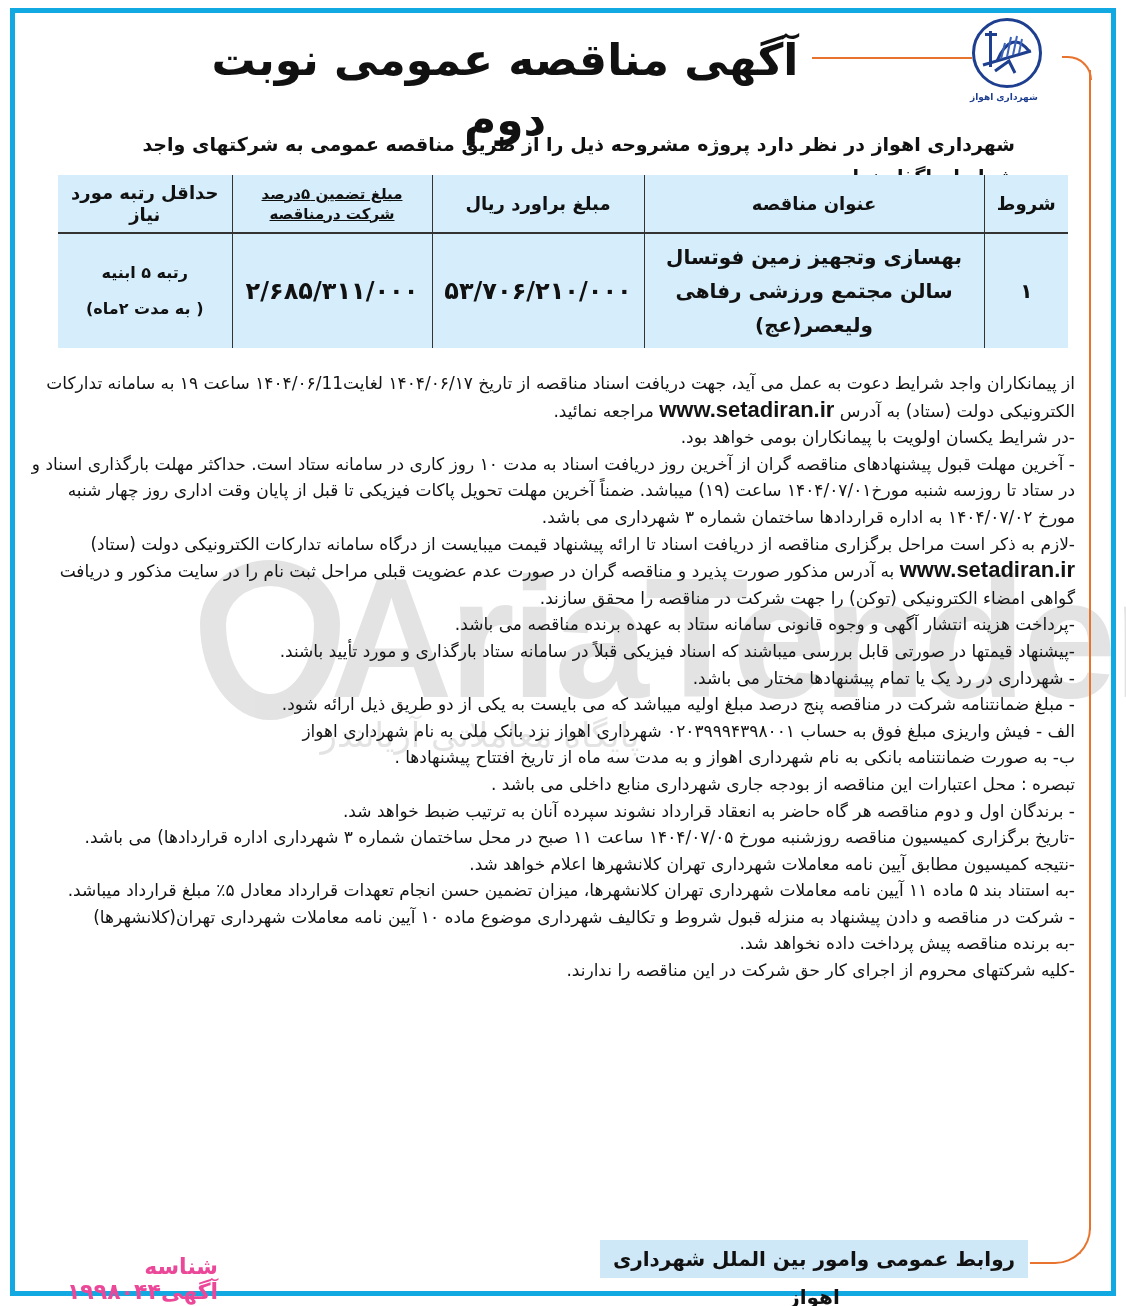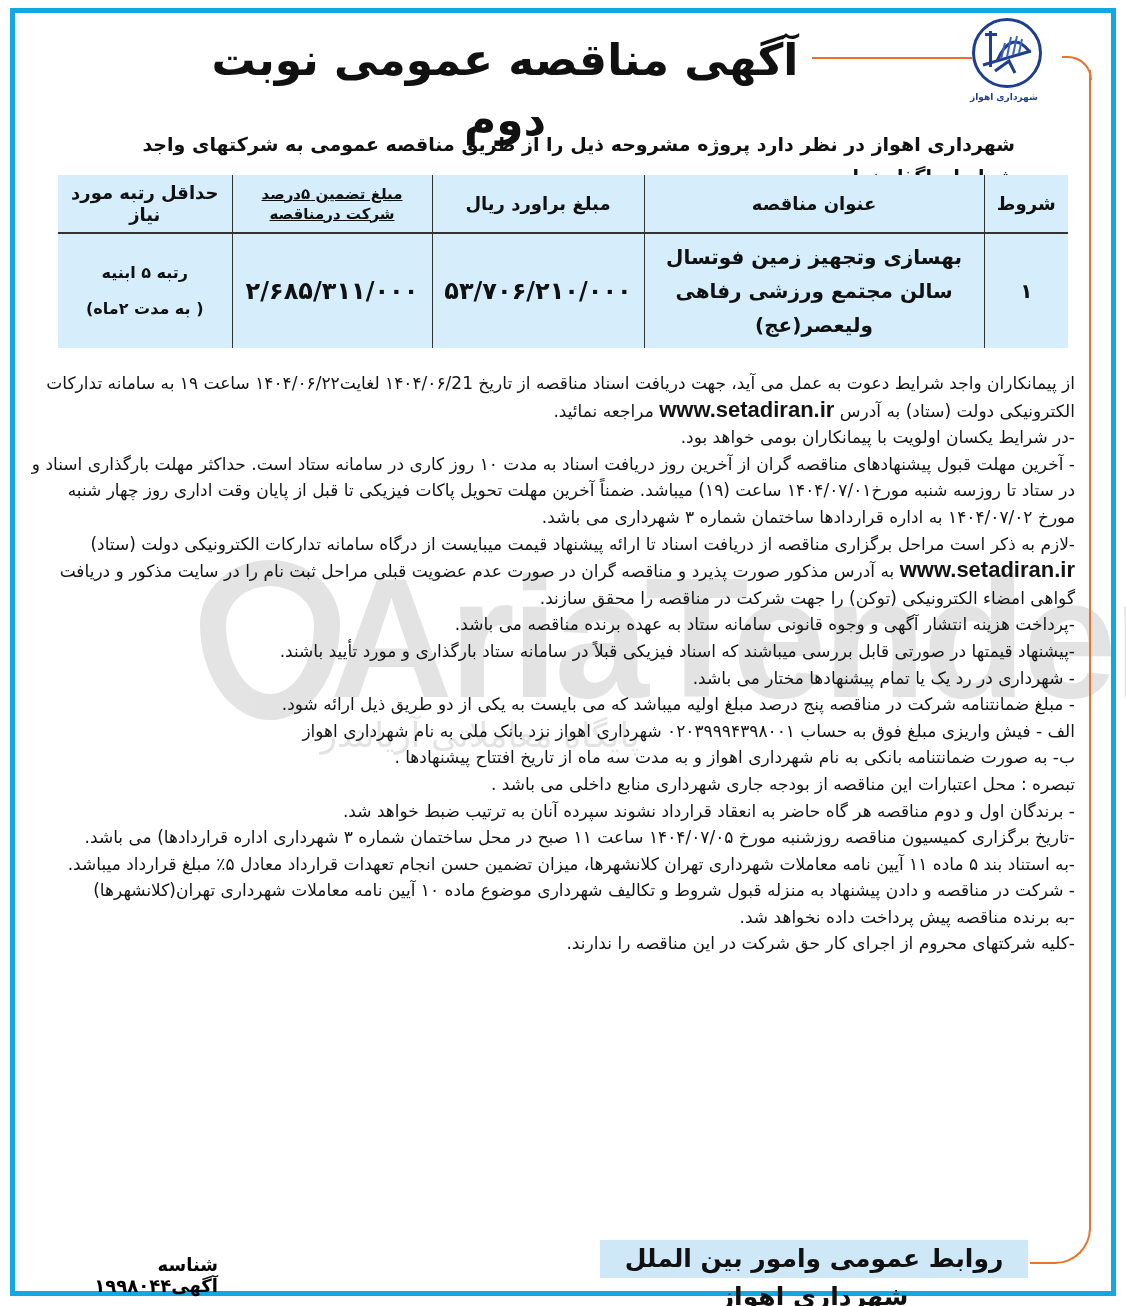--- a/index.html
+++ b/index.html
@@ -89,25 +89,25 @@
   .wm-shield {
     position: absolute; left: 0; top: 20px; width: 140px; height: 160px;
     border: 26px solid #555; border-radius: 50% 50% 50% 50% / 40% 40% 60% 60%;
   }
   .body-text, .title, .intro, .tender-table { z-index: 1; }
 
   
   .footer-badge {
     position: absolute; left: 600px; top: 1240px; width: 428px; height: 38px;
     background: #cfe8f8; direction: rtl; text-align: center;
-    font-weight: bold; font-size: 25px; line-height: 38px; color: #111;
+    font-weight: bold; font-size: 20px; line-height: 38px; color: #111;
   }
   .footer-id {
     position: absolute; left: 28px; top: 1254px; width: 190px; direction: rtl; text-align: right;
-    font-weight: bold; font-size: 18px; color: #000000;
+    font-weight: bold; font-size: 22px; color: #ec4899;
   }
 </style>
 </head>
 <body>
 
 <div class="frame"></div>
 
 <div class="watermark">
   <div class="wm-shield"></div>
   <div class="wm-big">AriaTender</div>
@@ -155,40 +155,41 @@
       <td class="req">
         <div>رتبه ۵ ابنیه</div>
         <div>( به مدت ۲ماه)</div>
       </td>
     </tr>
   </tbody>
 </table>
 
 <div class="body-text">
   <p>
-    <span>از پیمانکاران واجد شرایط دعوت به عمل می آید، جهت دریافت اسناد مناقصه از تاریخ ۱۴۰۴/۰۶/21 لغایت۱۴۰۴/۰۶/۲۲ ساعت ۱۹ به سامانه تدارکات الکترونیکی دولت (ستاد) به آدرس</span>
+    <span>از پیمانکاران واجد شرایط دعوت به عمل می آید، جهت دریافت اسناد مناقصه از تاریخ ۱۴۰۴/۰۶/۱۷ لغایت۱۴۰۴/۰۶/11 ساعت ۱۹ به سامانه تدارکات الکترونیکی دولت (ستاد) به آدرس</span>
     <span class="url">www.setadiran.ir</span>
     <span>مراجعه نمائید.</span>
   </p>
   <p>-در شرایط یکسان اولویت با پیمانکاران بومی خواهد بود.</p>
   <p>- آخرین مهلت قبول پیشنهادهای مناقصه گران از آخرین روز دریافت اسناد به مدت ۱۰ روز کاری در سامانه ستاد است. حداکثر مهلت بارگذاری اسناد و در ستاد تا روزسه شنبه مورخ۱۴۰۴/۰۷/۰۱ ساعت (۱۹) میباشد. ضمناً آخرین مهلت تحویل پاکات فیزیکی تا قبل از پایان وقت اداری روز چهار شنبه مورخ ۱۴۰۴/۰۷/۰۲ به اداره قراردادها ساختمان شماره ۳ شهرداری می باشد.</p>
   <p>
     <span>-لازم به ذکر است مراحل برگزاری مناقصه از دریافت اسناد تا ارائه پیشنهاد قیمت میبایست از درگاه سامانه تدارکات الکترونیکی دولت (ستاد)</span>
     <span class="url">www.setadiran.ir</span>
     <span>به آدرس مذکور صورت پذیرد و مناقصه گران در صورت عدم عضویت قبلی مراحل ثبت نام را در سایت مذکور و دریافت گواهی امضاء الکترونیکی (توکن) را جهت شرکت در مناقصه را محقق سازند.</span>
   </p>
   <p>-پرداخت هزینه انتشار آگهی و وجوه قانونی سامانه ستاد به عهده برنده مناقصه می باشد.</p>
   <p>-پیشنهاد قیمتها در صورتی قابل بررسی میباشند که اسناد فیزیکی قبلاً در سامانه ستاد بارگذاری و مورد تأیید باشند.</p>
   <p>- شهرداری در رد یک یا تمام پیشنهادها مختار می باشد.</p>
   <p>- مبلغ ضمانتنامه شرکت در مناقصه پنج درصد مبلغ اولیه میباشد که می بایست به یکی از دو طریق ذیل ارائه شود.</p>
   <p>الف - فیش واریزی مبلغ فوق به حساب ۰۲۰۳۹۹۹۴۳۹۸۰۰۱ شهرداری اهواز نزد بانک ملی به نام شهرداری اهواز</p>
   <p>ب- به صورت ضمانتنامه بانکی به نام شهرداری اهواز و به مدت سه ماه از تاریخ افتتاح پیشنهادها .</p>
   <p>تبصره : محل اعتبارات این مناقصه از بودجه جاری شهرداری منابع داخلی می باشد .</p>
   <p>- برندگان اول و دوم مناقصه هر گاه حاضر به انعقاد قرارداد نشوند سپرده آنان به ترتیب ضبط خواهد شد.</p>
   <p>-تاریخ برگزاری کمیسیون مناقصه روزشنبه مورخ ۱۴۰۴/۰۷/۰۵ ساعت ۱۱ صبح در محل ساختمان شماره ۳ شهرداری اداره قراردادها) می باشد.</p>
+  <p>-نتیجه کمیسیون مطابق آیین نامه معاملات شهرداری تهران کلانشهرها اعلام خواهد شد.</p>
   <p>-به استناد بند ۵ ماده ۱۱ آیین نامه معاملات شهرداری تهران کلانشهرها، میزان تضمین حسن انجام تعهدات قرارداد معادل ۵٪ مبلغ قرارداد میباشد.</p>
   <p>- شرکت در مناقصه و دادن پیشنهاد به منزله قبول شروط و تکالیف شهرداری موضوع ماده ۱۰ آیین نامه معاملات شهرداری تهران(کلانشهرها)</p>
   <p>-به برنده مناقصه پیش پرداخت داده نخواهد شد.</p>
   <p>-کلیه شرکتهای محروم از اجرای کار حق شرکت در این مناقصه را ندارند.</p>
 </div>
 
 <div class="footer-badge">روابط عمومی وامور بین الملل شهرداری اهواز</div>
 <div class="footer-id">شناسه آگهی۱۹۹۸۰۴۴</div>
 
 </body></html>

